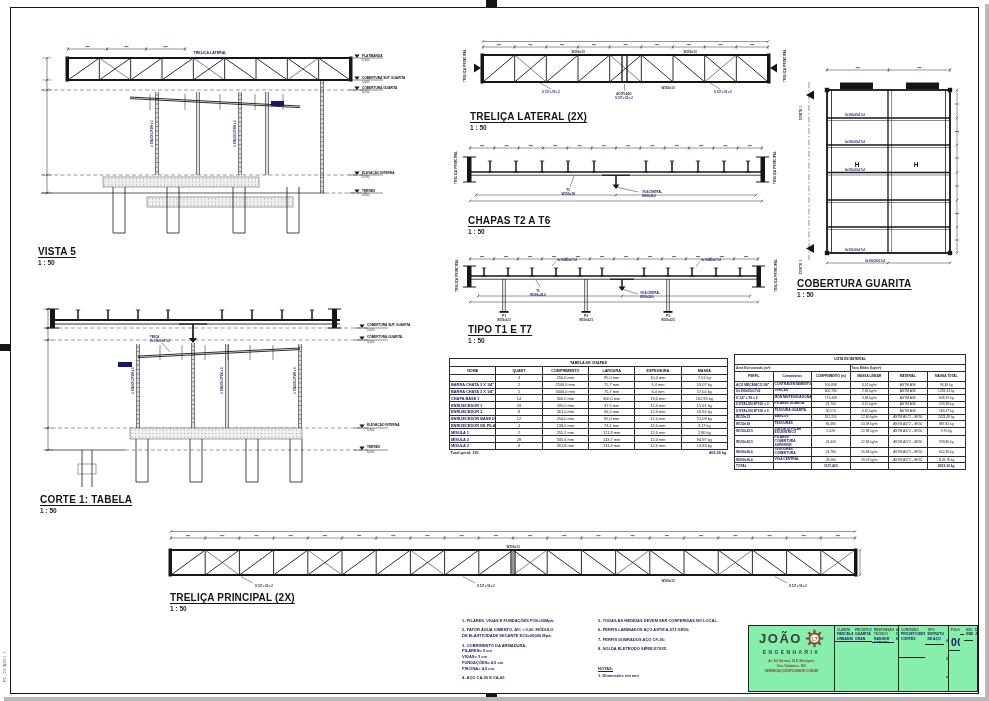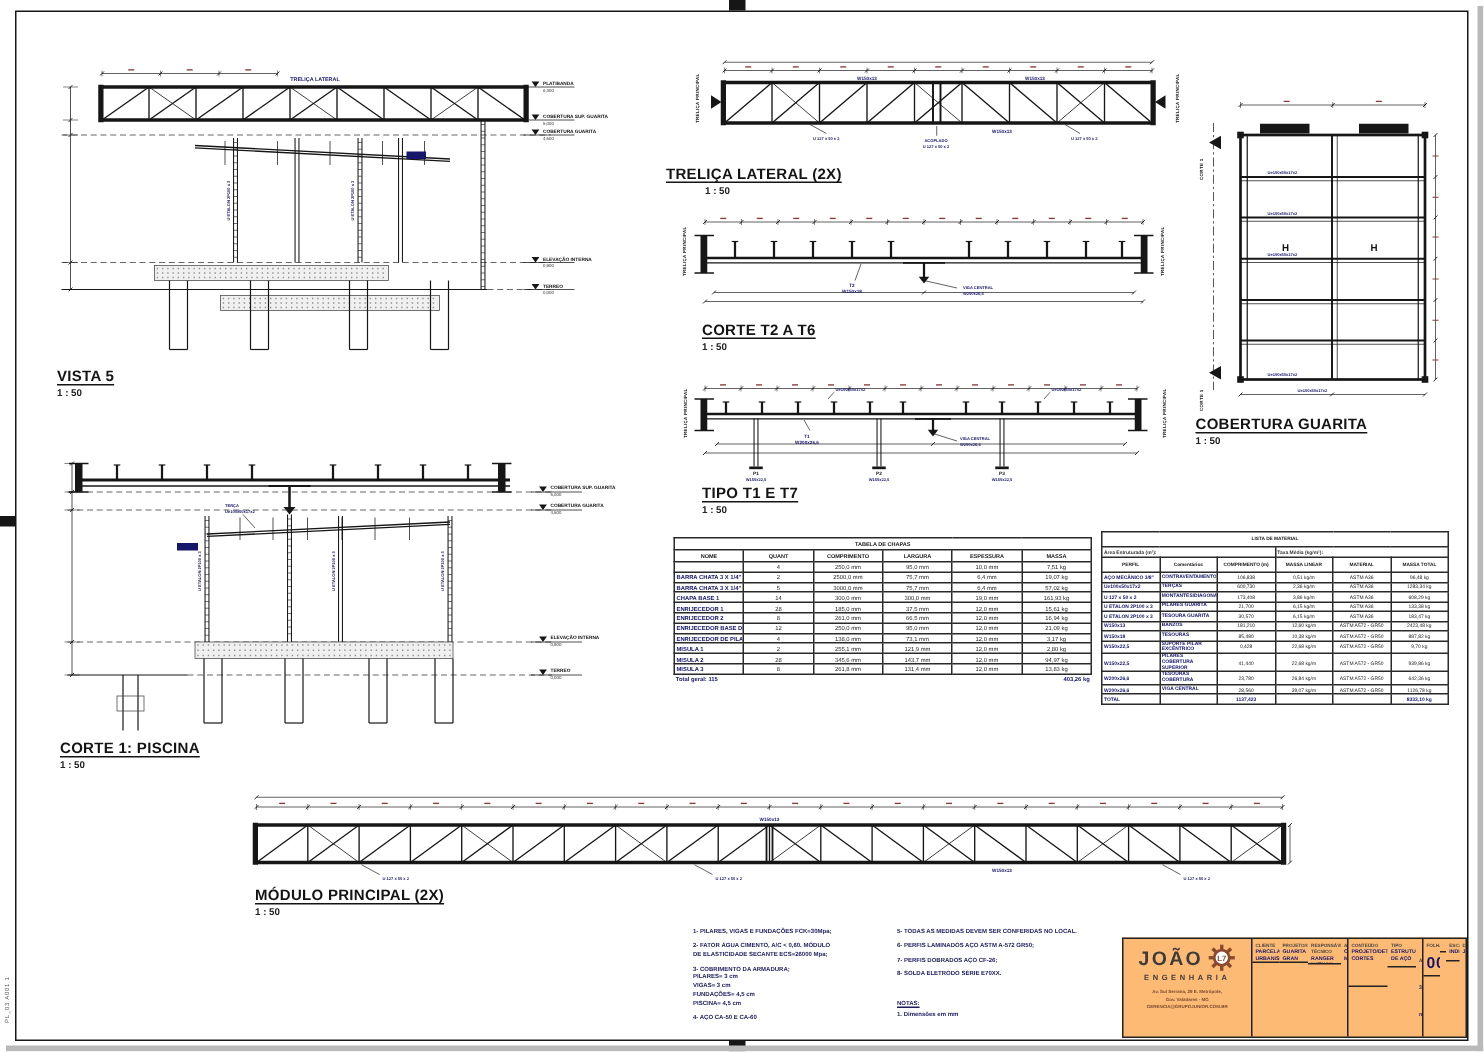--- a/index.html
+++ b/index.html
@@ -39,21 +39,21 @@
 #material td.nm{text-align:left;color:#16166b;font-weight:bold}
 #material td.cm{text-align:left;color:#16166b;font-weight:bold;white-space:normal;line-height:1.15}
 #material .sub{font-size:3.3px;font-weight:bold;height:7px;text-align:left;color:#333}
 #material .total-row td{font-weight:bold;color:#16166b}
 .notes{position:absolute;font-size:4px;font-weight:bold;color:#1d1d5e;line-height:1.45}
 .notes .note{white-space:pre-line;margin-bottom:3.6px}
 .notes-left{left:462px;top:618px;width:128px}
 .notes-right{left:598px;top:618px;width:150px}
 .notas-block{left:598px;top:666px;width:150px}
 .notas-block .bold{text-decoration:underline;margin-bottom:1px}
-.tb{position:absolute;left:748px;top:625px;width:230px;height:67px;border:1px solid #222;display:flex;background:#fdba74}
+.tb{position:absolute;left:748px;top:625px;width:230px;height:67px;border:1px solid #222;display:flex;background:#86efac}
 .tb .lbl{display:block;font-size:3.1px;font-weight:bold;color:#444;line-height:1.5}
 .tb .val{display:block;font-size:3.5px;font-weight:bold;color:#16166b;line-height:1.25;white-space:normal}
 .tb-logo{width:86px;border-right:1px solid #222;padding:3px 2px 0;text-align:center}
 .brandrow{display:flex;align-items:center;justify-content:center;gap:3px}
 .brand1{font-size:13px;font-weight:bold;color:#3c3c3c;letter-spacing:1.5px;line-height:1}
 .brand2{font-size:5px;font-weight:bold;color:#3c3c3c;letter-spacing:2.4px;margin-top:1px}
 .addr{margin-top:4px;font-size:3px;font-weight:bold;color:#7a4a30;line-height:1.7}
 .tb-col{display:flex;flex-direction:row}
 .tb-c2{width:64px;border-right:1px solid #222}
 .tb-c3{width:50px;border-right:1px solid #222}
@@ -332,21 +332,21 @@
     <text class="side" transform="translate(8,44) rotate(-90)">TRELIÇA PRINCIPAL</text>
     <text class="side" transform="translate(328,44) rotate(-90)">TRELIÇA PRINCIPAL</text>
     <text class="ann" x="120" y="15" text-anchor="middle">W150x13</text>
     <text class="ann" x="232" y="15" text-anchor="middle">W150x13</text>
     <text class="ann" x="210" y="50.5" text-anchor="middle">W150x13</text>
     <text class="ann2" x="84" y="55">U 127 x 50 x 2</text>
     <text class="ann2" x="256" y="55">U 127 x 50 x 2</text>
     <text class="ann2" x="166" y="56.5" text-anchor="middle">ACOPLADO</text>
     <text class="ann2" x="166" y="60.5" text-anchor="middle">U 127 x 50 x 2</text>
   </svg>
-  <div class="dwg-title" style="left:444px;top:111px">TRELIÇA LATERAL (2X)</div>
+  <div class="dwg-title" style="left:470px;top:111px">TRELIÇA LATERAL (2X)</div>
   <div class="dwg-scale" style="left:470px;top:124px">1 : 50</div>
 
   <svg id="dc2" class="dwg" style="left:450px;top:142px" width="332" height="70" viewBox="0 0 332 70">
       <g>
         <line x1="20" y1="6" x2="312" y2="6" stroke="#161616" stroke-width="0.45"></line>
         <line x1="18.7" y1="7.3" x2="21.3" y2="4.7" stroke="#161616" stroke-width="0.6"></line>
         <line x1="20" y1="4" x2="20" y2="8" stroke="#161616" stroke-width="0.35"></line>
         <line x1="43.03333333333333" y1="7.3" x2="45.633333333333326" y2="4.7" stroke="#161616" stroke-width="0.6"></line>
         <line x1="44.33333333333333" y1="4" x2="44.33333333333333" y2="8" stroke="#161616" stroke-width="0.35"></line>
         <line x1="67.36666666666666" y1="7.3" x2="69.96666666666665" y2="4.7" stroke="#161616" stroke-width="0.6"></line>
@@ -434,21 +434,21 @@
         <line x1="18.7" y1="60.3" x2="21.3" y2="57.7" stroke="#161616" stroke-width="0.6"></line>
         <line x1="310.7" y1="60.3" x2="313.3" y2="57.7" stroke="#161616" stroke-width="0.6"></line>
       </g>
     <text class="side" transform="translate(7,42) rotate(-90)">TRELIÇA PRINCIPAL</text>
     <text class="side" transform="translate(326,42) rotate(-90)">TRELIÇA PRINCIPAL</text>
     <text class="ann" x="118" y="49" text-anchor="middle">T2</text>
     <text class="ann" x="118" y="53" text-anchor="middle">W150x18</text>
     <text class="ann2" x="192" y="50.5">VIGA CENTRAL</text>
     <text class="ann2" x="192" y="54.5">W200x26,6</text>
   </svg>
-  <div class="dwg-title" style="left:468px;top:215px">CORTE T2 A T6</div>
+  <div class="dwg-title" style="left:468px;top:215px">CHAPAS T2 A T6</div>
   <div class="dwg-scale" style="left:468px;top:228px">1 : 50</div>
 
   <svg id="dc1" class="dwg" style="left:452px;top:254px" width="330" height="68" viewBox="0 0 330 68">
       <g>
         <line x1="18" y1="5" x2="306" y2="5" stroke="#161616" stroke-width="0.45"></line>
         <line x1="16.7" y1="6.3" x2="19.3" y2="3.7" stroke="#161616" stroke-width="0.6"></line>
         <line x1="18" y1="3" x2="18" y2="7" stroke="#161616" stroke-width="0.35"></line>
         <line x1="40.7" y1="6.3" x2="43.3" y2="3.7" stroke="#161616" stroke-width="0.6"></line>
         <line x1="42" y1="3" x2="42" y2="7" stroke="#161616" stroke-width="0.35"></line>
         <line x1="64.7" y1="6.3" x2="67.3" y2="3.7" stroke="#161616" stroke-width="0.6"></line>
@@ -795,21 +795,21 @@
     <text class="ann2" transform="translate(266,112) rotate(-90)">U ETALON 2P100 x 3</text>
     <text class="lname" x="337" y="44.2">COBERTURA SUP. GUARITA</text>
     <text class="lval" x="337" y="48.6">5,000</text>
     <text class="lname" x="337" y="56.2">COBERTURA GUARITA</text>
     <text class="lval" x="337" y="60.6">4,500</text>
     <text class="lname" x="337" y="144.2">ELEVAÇÃO INTERNA</text>
     <text class="lval" x="337" y="148.6">0,900</text>
     <text class="lname" x="337" y="166.2">TERREO</text>
     <text class="lval" x="337" y="170.6">0,000</text>
   </svg>
-  <div class="dwg-title" style="left:40px;top:494px">CORTE 1: PISCINA</div>
+  <div class="dwg-title" style="left:40px;top:494px">CORTE 1: TABELA</div>
   <div class="dwg-scale" style="left:40px;top:507px">1 : 50</div>
 
   <svg id="dtp" class="dwg" style="left:163px;top:528px" width="702" height="62" viewBox="0 0 702 62">
       <g>
         <line x1="8" y1="3.5" x2="692" y2="3.5" stroke="#161616" stroke-width="0.45"></line>
         <line x1="6.7" y1="4.8" x2="9.3" y2="2.2" stroke="#161616" stroke-width="0.6"></line>
         <line x1="690.7" y1="4.8" x2="693.3" y2="2.2" stroke="#161616" stroke-width="0.6"></line>
         <line x1="8" y1="10" x2="692" y2="10" stroke="#161616" stroke-width="0.45"></line>
         <line x1="6.7" y1="11.3" x2="9.3" y2="8.7" stroke="#161616" stroke-width="0.6"></line>
         <line x1="8" y1="8" x2="8" y2="12" stroke="#161616" stroke-width="0.35"></line>
@@ -933,21 +933,21 @@
         <line x1="697" y1="22" x2="697" y2="47" stroke="#161616" stroke-width="0.45"></line>
         <line x1="695.7" y1="23.3" x2="698.3" y2="20.7" stroke="#161616" stroke-width="0.6"></line>
         <line x1="695.7" y1="48.3" x2="698.3" y2="45.7" stroke="#161616" stroke-width="0.6"></line>
       </g>
     <text class="ann" x="350" y="19.5" text-anchor="middle">W150x13</text>
     <text class="ann" x="505" y="53.5" text-anchor="middle">W150x13</text>
     <text class="ann2" x="92" y="58.5">U 127 x 50 x 2</text>
     <text class="ann2" x="314" y="58.5">U 127 x 50 x 2</text>
     <text class="ann2" x="626" y="58.5">U 127 x 50 x 2</text>
   </svg>
-  <div class="dwg-title" style="left:170px;top:592px">MÓDULO PRINCIPAL (2X)</div>
+  <div class="dwg-title" style="left:170px;top:592px">TRELIÇA PRINCIPAL (2X)</div>
   <div class="dwg-scale" style="left:170px;top:605px">1 : 50</div>
 
   <table id="chapas">
     <thead>
       <tr>
           <th class="t-title" colspan="6">TABELA DE CHAPAS</th>
         </tr>
       <tr>
         <th style="width:84px">NOME</th>
         <th style="width:24px">QUANT</th>

